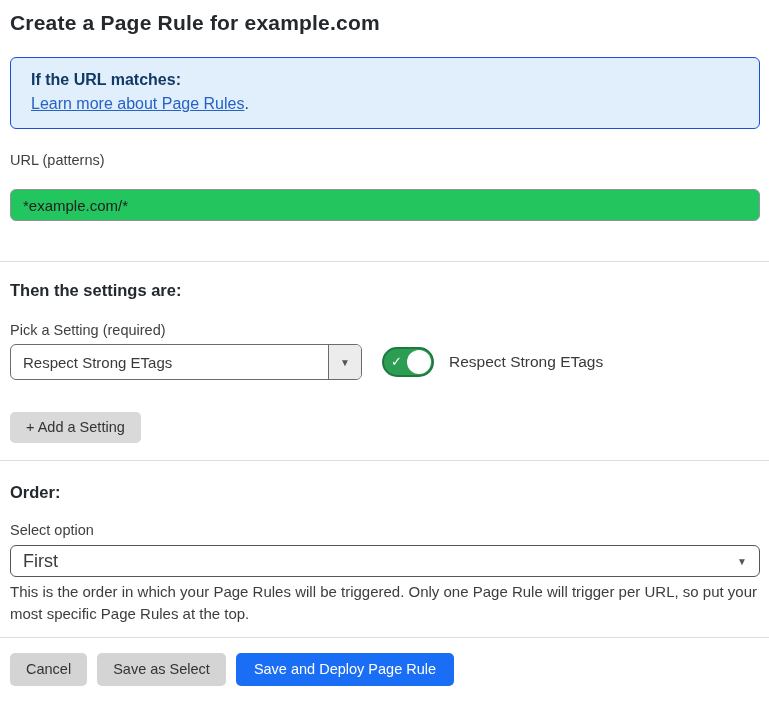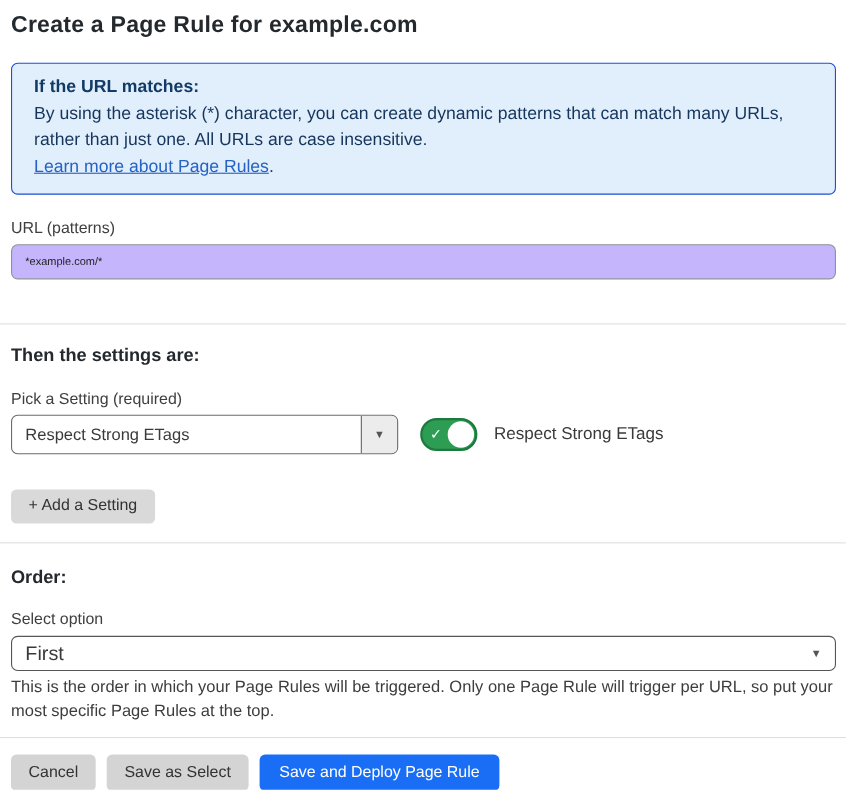--- a/index.html
+++ b/index.html
@@ -47,29 +47,29 @@
   
   .field-label {
     font-size: 14.5px;
     line-height: 18px;
     color: #3f3f3f;
   }
   .url-label { margin-top: 22px; }
 
   
   .url-input {
-    margin-top: 5px;
+    margin-top: 20px;
     width: 100%;
     height: 32px;
-    background: #c4b5fd;
+    background: #22c55e;
     border: 1px solid #8f9399;
     border-radius: 6px;
     padding: 0 12px;
     font-family: "Liberation Sans", "DejaVu Sans", sans-serif;
-    font-size: 10px;
+    font-size: 15px;
     color: #222;
     outline: none;
     display: block;
   }
 
   
   .divider {
     height: 1px;
     background: #dedede;
     margin-left: -10px;
@@ -241,21 +241,20 @@
 </style>
 </head>
 <body>
 
 <div class="page">
 
   <h1 class="page-title">Create a Page Rule for example.com</h1>
 
   <div class="info-box">
     <div class="info-heading">If the URL matches:</div>
-    <div class="info-body">By using the asterisk (*) character, you can create dynamic patterns that can match many URLs, rather than just one. All URLs are case insensitive.</div>
     <div><a class="info-link">Learn more about Page Rules</a><span>.</span></div>
   </div>
 
   <div class="field-label url-label">URL (patterns)</div>
   <input class="url-input" type="text" value="*example.com/*" style="">
 
   <div class="divider divider-1"></div>
 
   <h2 class="section-heading settings-heading">Then the settings are:</h2>
 

